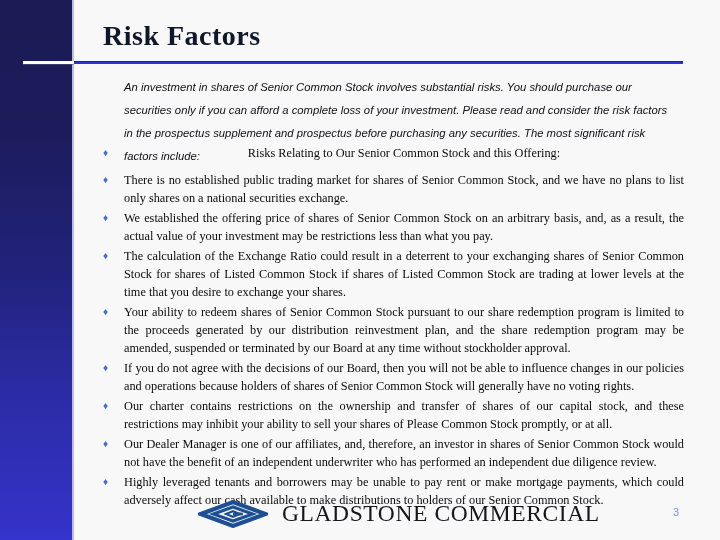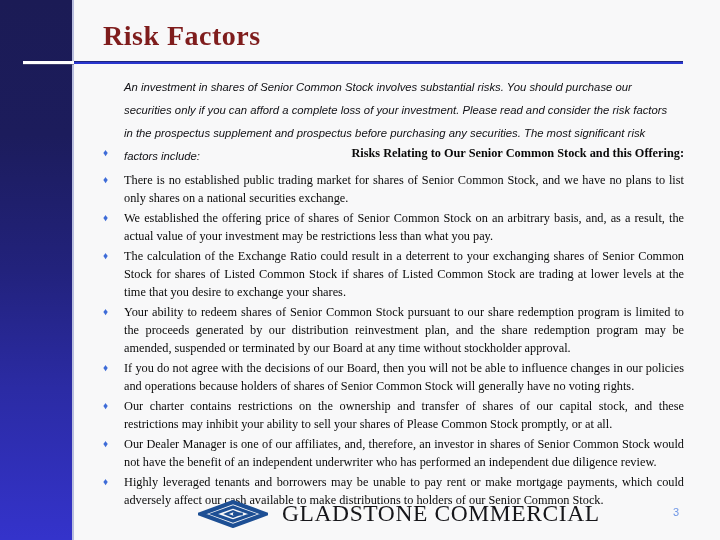--- a/index.html
+++ b/index.html
@@ -23,21 +23,21 @@
       #1b1b55 0%, #1c1c5c 25%, #22227c 50%,
       #2b2ba4 72%, #3433cb 100%);
     border-right: 2px solid #b9bede;
   }
   
   .title {
     position: absolute; left: 103px; top: 20px;
     margin: 0;
     font-family: "Liberation Serif", serif;
     font-size: 28px; font-weight: bold;
-    color: #7f1d1d;
+    color: #0f172a;
     letter-spacing: 0.5px;
   }
   
   .rule-white {
     position: absolute; left: 23px; top: 61px;
     width: 51px; height: 3px;
     background: #ffffff;
     box-shadow: 0 1px 0 rgba(90,90,120,0.55);
     z-index: 2;
   }
@@ -80,22 +80,22 @@
   .bullet-text {
     flex: 1;
     font-family: "Liberation Serif", serif;
     font-size: 12.3px;
     line-height: 18px;
     color: #0a0a0a;
     text-align: justify;
     text-justify: inter-word;
   }
   .bullet-item.heading .bullet-text {
-    font-weight: bold;
-    text-align: right;
+    font-weight: normal;
+    text-align: center;
   }
   
   .footer {
     position: absolute; left: 198px; top: 500px;
     height: 34px;
     display: flex; align-items: flex-start;
   }
   .logo-icon { width: 70px; height: 28px; display: block; }
   .company-name {
     margin-left: 14px;

